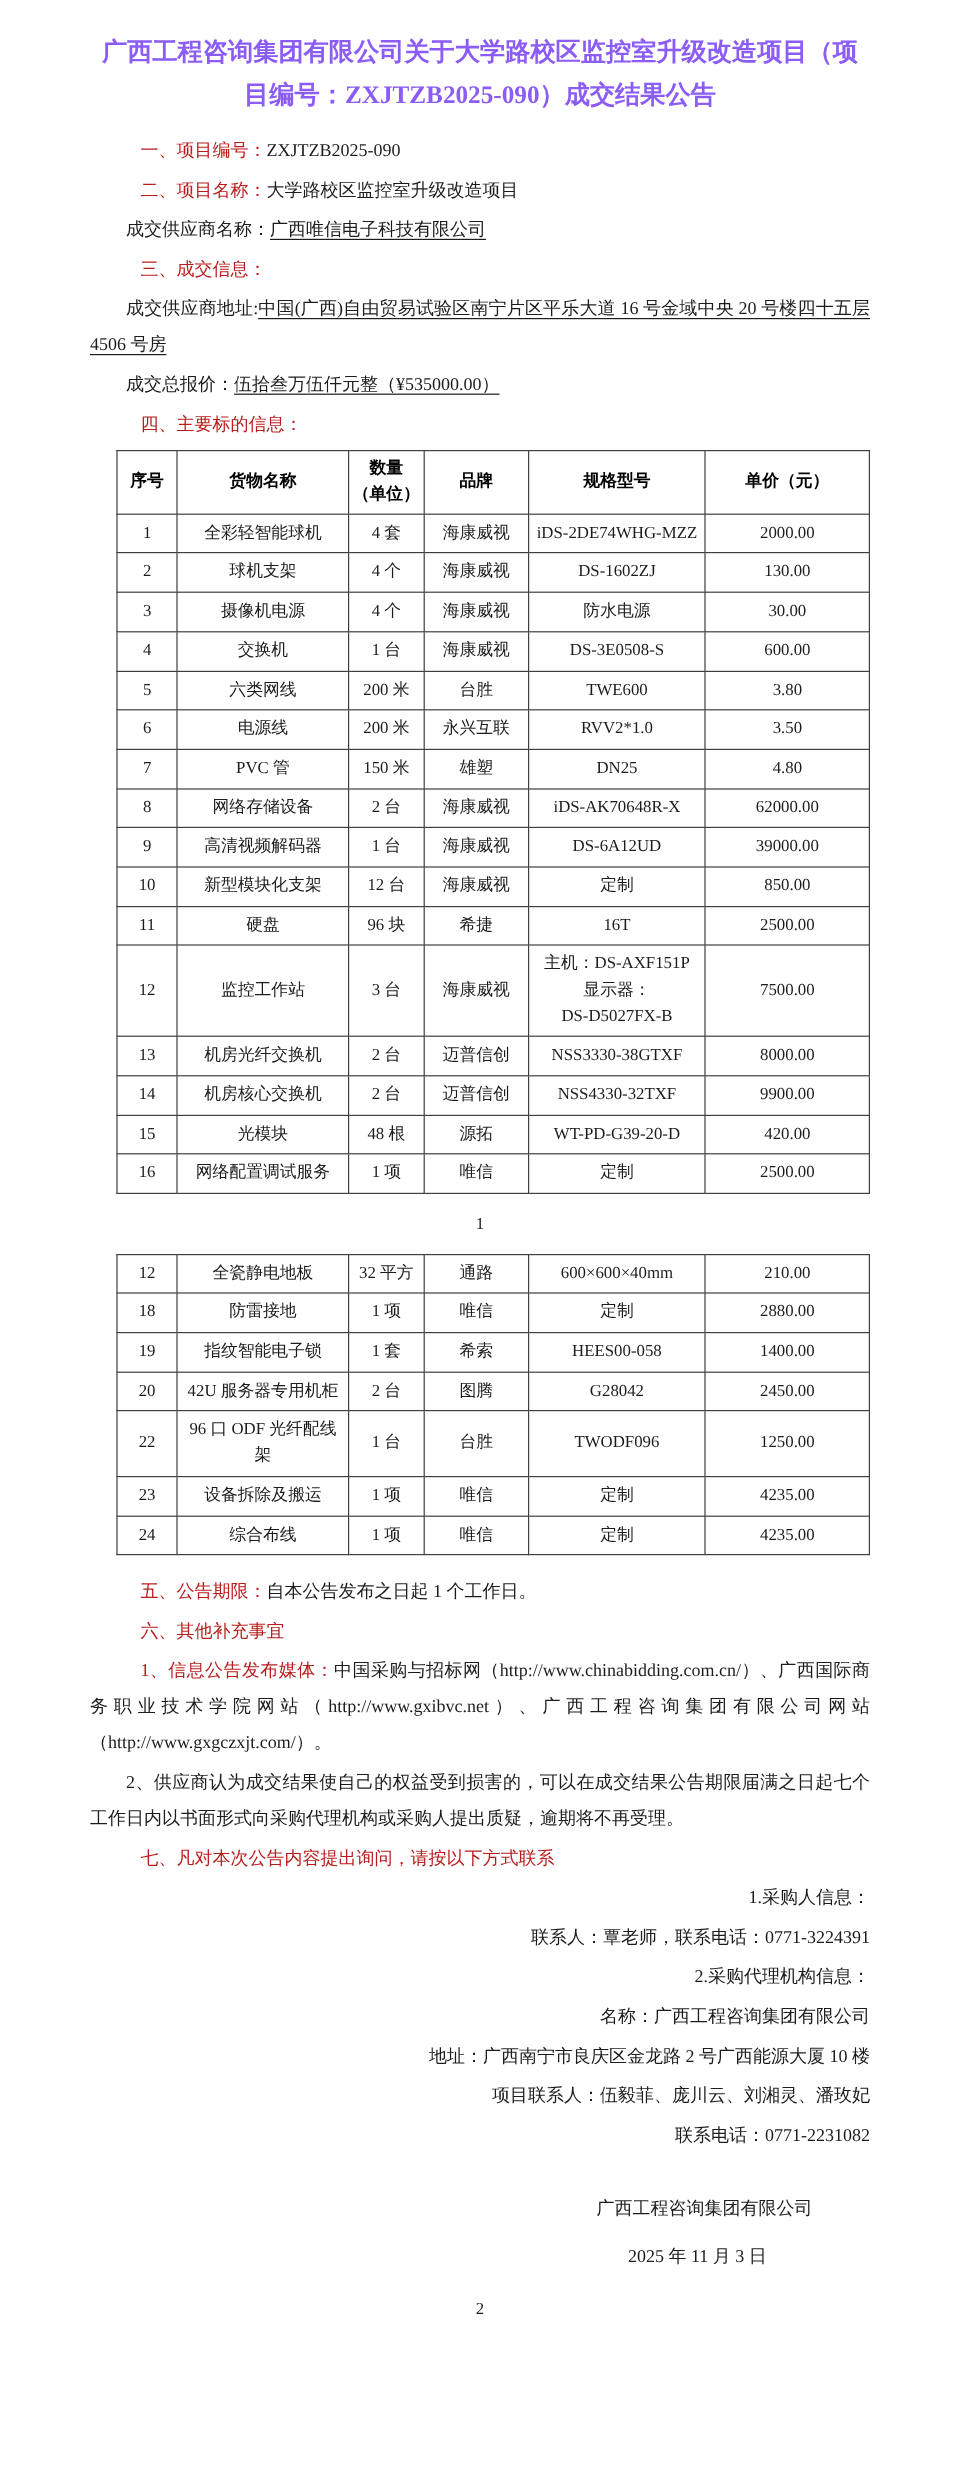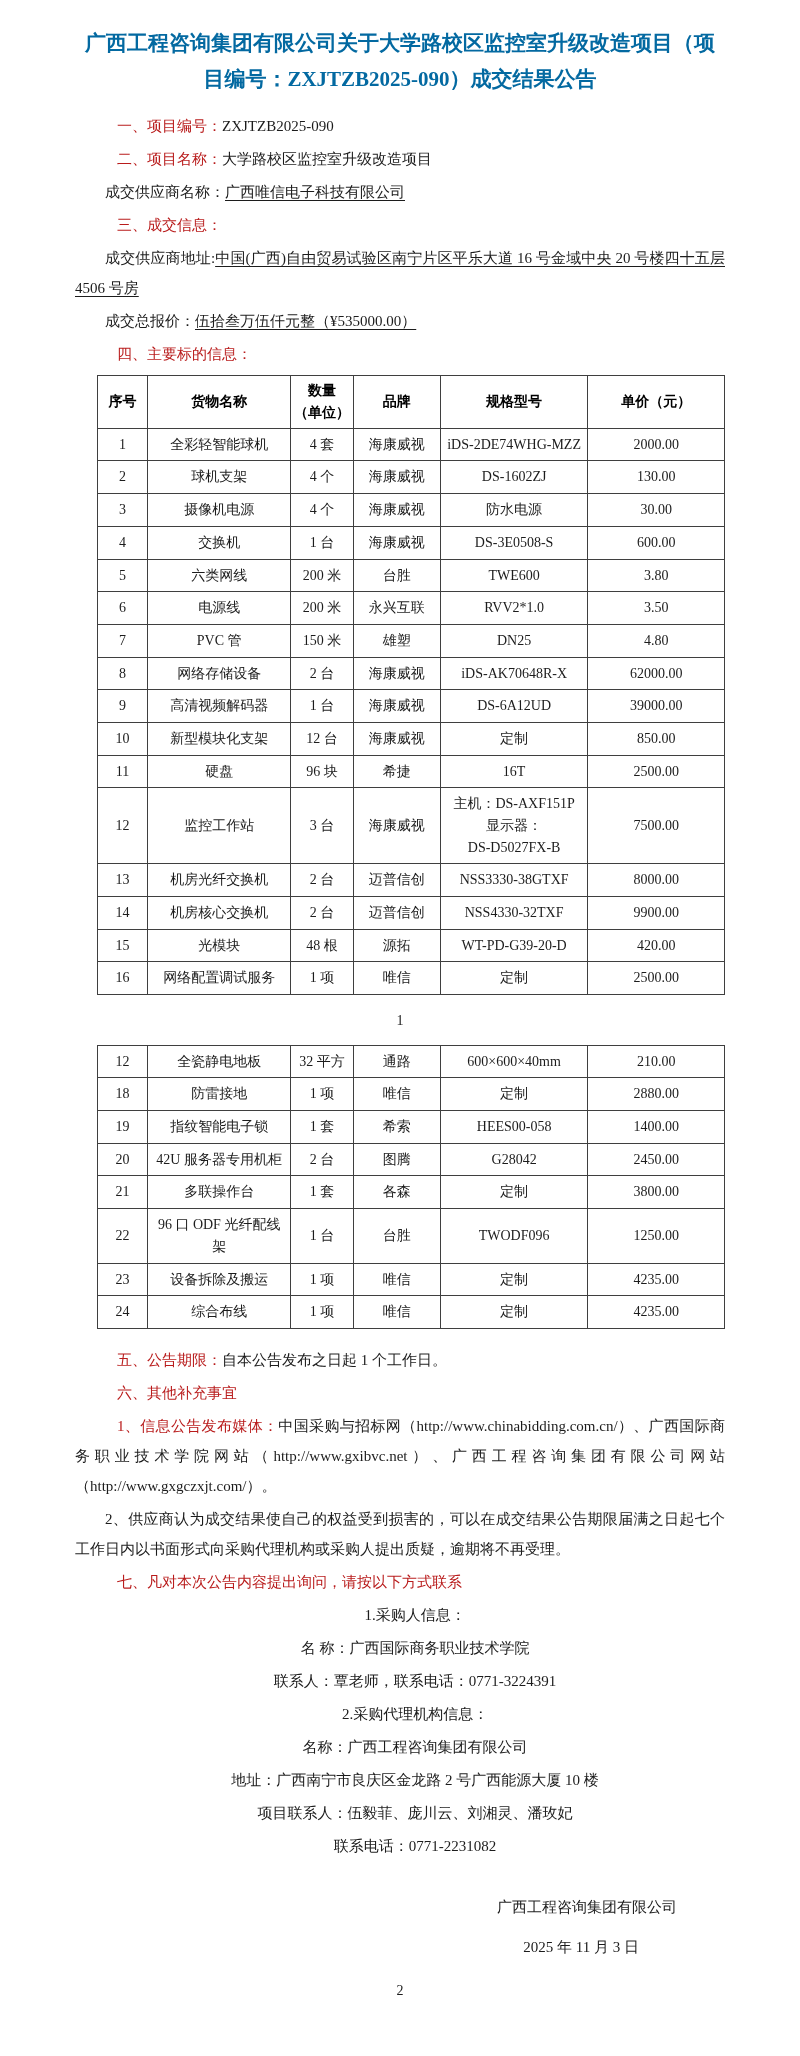--- a/index.html
+++ b/index.html
@@ -10,32 +10,32 @@
     padding: 26px 75px 18px 75px;
     font-family: "Liberation Serif", "DejaVu Serif", serif;
     font-size: 15px;
     color: #1c1c1c;
     background: #ffffff;
     overflow: hidden;
   }
   .doc-title {
     font-size: 21px;
     font-weight: bold;
-    color: #0369a1;
+    color: #8b5cf6;
     text-align: center;
     line-height: 1.7;
     margin: 0 0 14px 0;
   }
   .para {
     margin: 3px 0;
     line-height: 2.0;
     text-indent: 2em;
     text-align: justify;
   }
-  .para.no-just { text-align: center; }
+  .para.no-just { text-align: right; }
   .b { font-weight: normal; color: #b91c1c; margin-left: 12px; }
   .u { text-decoration: underline; text-underline-offset: 3px; }
   table.items {
     width: calc(100% - 22px);
     margin: 6px 0 6px 22px;
     border-collapse: collapse;
     table-layout: fixed;
   }
   table.items th, table.items td {
     border: 1px solid #3f3f3f;
@@ -272,28 +272,20 @@
         </tr>
         <tr>
           <td>20</td>
           <td>42U 服务器专用机柜</td>
           <td>2 台</td>
           <td>图腾</td>
           <td>G28042</td>
           <td>2450.00</td>
         </tr>
         <tr>
-          <td>21</td>
-          <td>多联操作台</td>
-          <td>1 套</td>
-          <td>各森</td>
-          <td>定制</td>
-          <td>3800.00</td>
-        </tr>
-        <tr>
           <td>22</td>
           <td>96 口 ODF 光纤配线架</td>
           <td>1 台</td>
           <td>台胜</td>
           <td>TWODF096</td>
           <td>1250.00</td>
         </tr>
         <tr>
           <td>23</td>
           <td>设备拆除及搬运</td>
@@ -317,21 +309,20 @@
 
   <p class="para"><span class="b">六、其他补充事宜</span></p>
 
   <p class="para"><span class="b">1、信息公告发布媒体：</span><span>中国采购与招标网（http://www.chinabidding.com.cn/）、广西国际商务职业技术学院网站（http://www.gxibvc.net）、广西工程咨询集团有限公司网站（http://www.gxgczxjt.com/）。</span></p>
 
   <p class="para">2、供应商认为成交结果使自己的权益受到损害的，可以在成交结果公告期限届满之日起七个工作日内以书面形式向采购代理机构或采购人提出质疑，逾期将不再受理。</p>
 
   <p class="para"><span class="b">七、凡对本次公告内容提出询问，请按以下方式联系</span></p>
 
   <p class="para no-just">1.采购人信息：</p>
-  <p class="para no-just">名 称：广西国际商务职业技术学院</p>
   <p class="para no-just">联系人：覃老师，联系电话：0771-3224391</p>
   <p class="para no-just">2.采购代理机构信息：</p>
   <p class="para no-just">名称：广西工程咨询集团有限公司</p>
   <p class="para no-just">地址：广西南宁市良庆区金龙路 2 号广西能源大厦 10 楼</p>
   <p class="para no-just">项目联系人：伍毅菲、庞川云、刘湘灵、潘玫妃</p>
   <p class="para no-just">联系电话：0771-2231082</p>
 
   <div class="footer-sign">
     <div class="footer-company">广西工程咨询集团有限公司</div>
     <div class="footer-date">2025 年 11 月 3 日</div>

